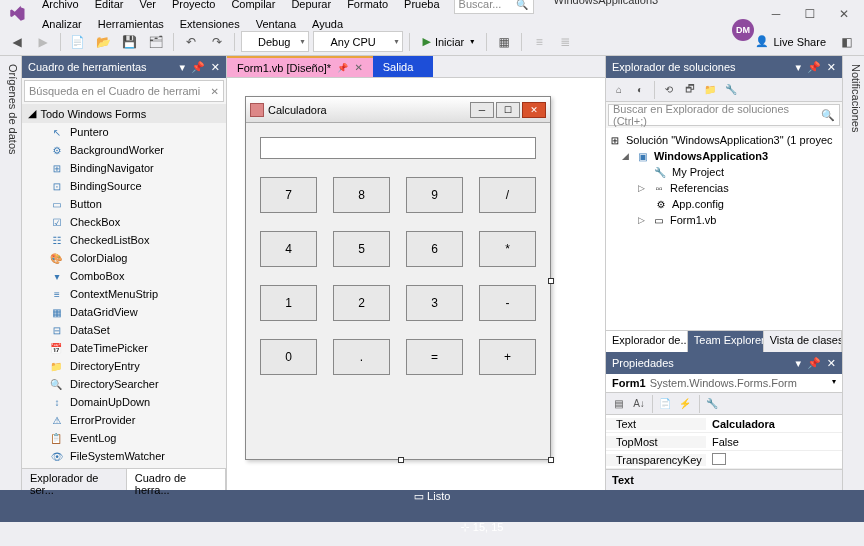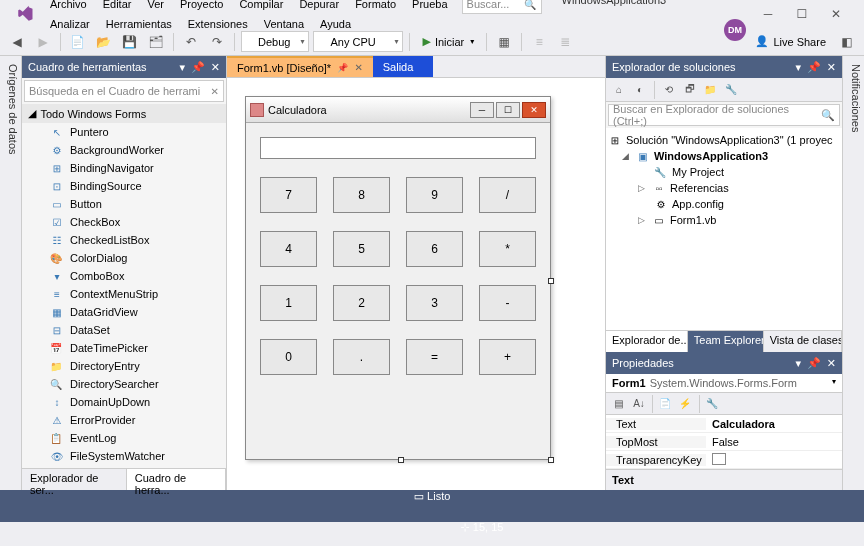--- a/index.html
+++ b/index.html
@@ -1,17 +1,17 @@
 <!DOCTYPE html>
 <html><head>
 <meta charset="utf-8">
 <style>
 *{box-sizing:border-box;margin:0;padding:0;font-family:"Segoe UI",Arial,sans-serif;font-size:11px;}
 body{background:#eeeef2;width:864px;height:546px;overflow:hidden;position:relative;}
-.titlebar{height:28px;display:flex;align-items:center;padding:0 16px;background:#eeeef2;}
+.titlebar{height:28px;display:flex;align-items:center;padding:0 8px;background:#eeeef2;}
 .vs-logo{width:18px;height:18px;margin-right:8px;}
 .vs-logo svg{width:18px;height:18px;}
 .menu-row{display:flex;flex-wrap:wrap;gap:0;}
 .menu-item{padding:4px 8px;cursor:pointer;}
 .search-box{margin-left:6px;width:80px;height:20px;border:1px solid #ccc;background:#fff;display:flex;align-items:center;padding:0 4px;color:#888;}
 .search-box .mag{margin-left:auto;font-size:10px;}
 .app-name{margin-left:20px;color:#333;}
 .win-controls{margin-left:auto;display:flex;gap:10px;align-items:center;}
 .win-btn{width:24px;height:20px;display:flex;align-items:center;justify-content:center;font-size:12px;color:#555;}
 .avatar{width:22px;height:22px;border-radius:50%;background:#8e4a9e;color:#fff;display:flex;align-items:center;justify-content:center;font-size:9px;font-weight:bold;margin-top:32px;}
@@ -35,21 +35,21 @@
 .toolbox-group{padding:3px 6px;background:#e8e8e8;display:flex;align-items:center;gap:4px;font-weight:normal;}
 .toolbox-list{overflow-y:auto;flex:1;background:#f5f5f5;}
 .toolbox-item{display:flex;align-items:center;gap:6px;padding:2px 6px 2px 28px;height:18px;}
 .tbx-icon{width:14px;height:14px;display:inline-flex;align-items:center;justify-content:center;font-size:10px;color:#3a7ab5;}
 .bottom-tabs{display:flex;border-top:1px solid #ccc;background:#eeeef2;height:22px;}
 .btab{padding:3px 8px;font-size:11px;border-right:1px solid #ccc;background:#fff;}
 .btab.inactive{background:#eeeef2;}
 .center{flex:1;display:flex;flex-direction:column;background:#fff;}
 .doc-tabs{height:22px;display:flex;background:#eeeef2;border-bottom:1px solid #ccc;}
 .doc-tab{padding:3px 10px;display:flex;align-items:center;gap:6px;font-size:11px;}
-.doc-tab.active{background:#fdba74;border-top:2px solid #e8a33d;}
+.doc-tab.active{background:#f9a8d4;border-top:2px solid #e8a33d;}
 .doc-tab .pin{font-size:9px;}
 .doc-tab .close{font-size:10px;color:#666;}
 .doc-tab.output{background:#1d4ed8;color:#fff;flex:0 0 auto;padding:3px 20px 3px 10px;}
 .designer{flex:1;background:#fff;padding:18px;position:relative;overflow:hidden;}
 .form-window{width:306px;height:364px;border:1px solid #888;background:#f0f0f0;box-shadow:2px 2px 4px rgba(0,0,0,0.2);position:relative;}
 .form-titlebar{height:26px;background:linear-gradient(#fff,#e0e0e0);border-bottom:1px solid #aaa;display:flex;align-items:center;padding:0 4px;gap:4px;}
 .form-icon{width:14px;height:14px;background:#d88;border:1px solid #a55;}
 .form-title{font-size:11px;}
 .form-winbtns{margin-left:auto;display:flex;gap:2px;}
 .fwbtn{width:24px;height:16px;border:1px solid #888;background:#e8e8e8;display:flex;align-items:center;justify-content:center;font-size:9px;}

